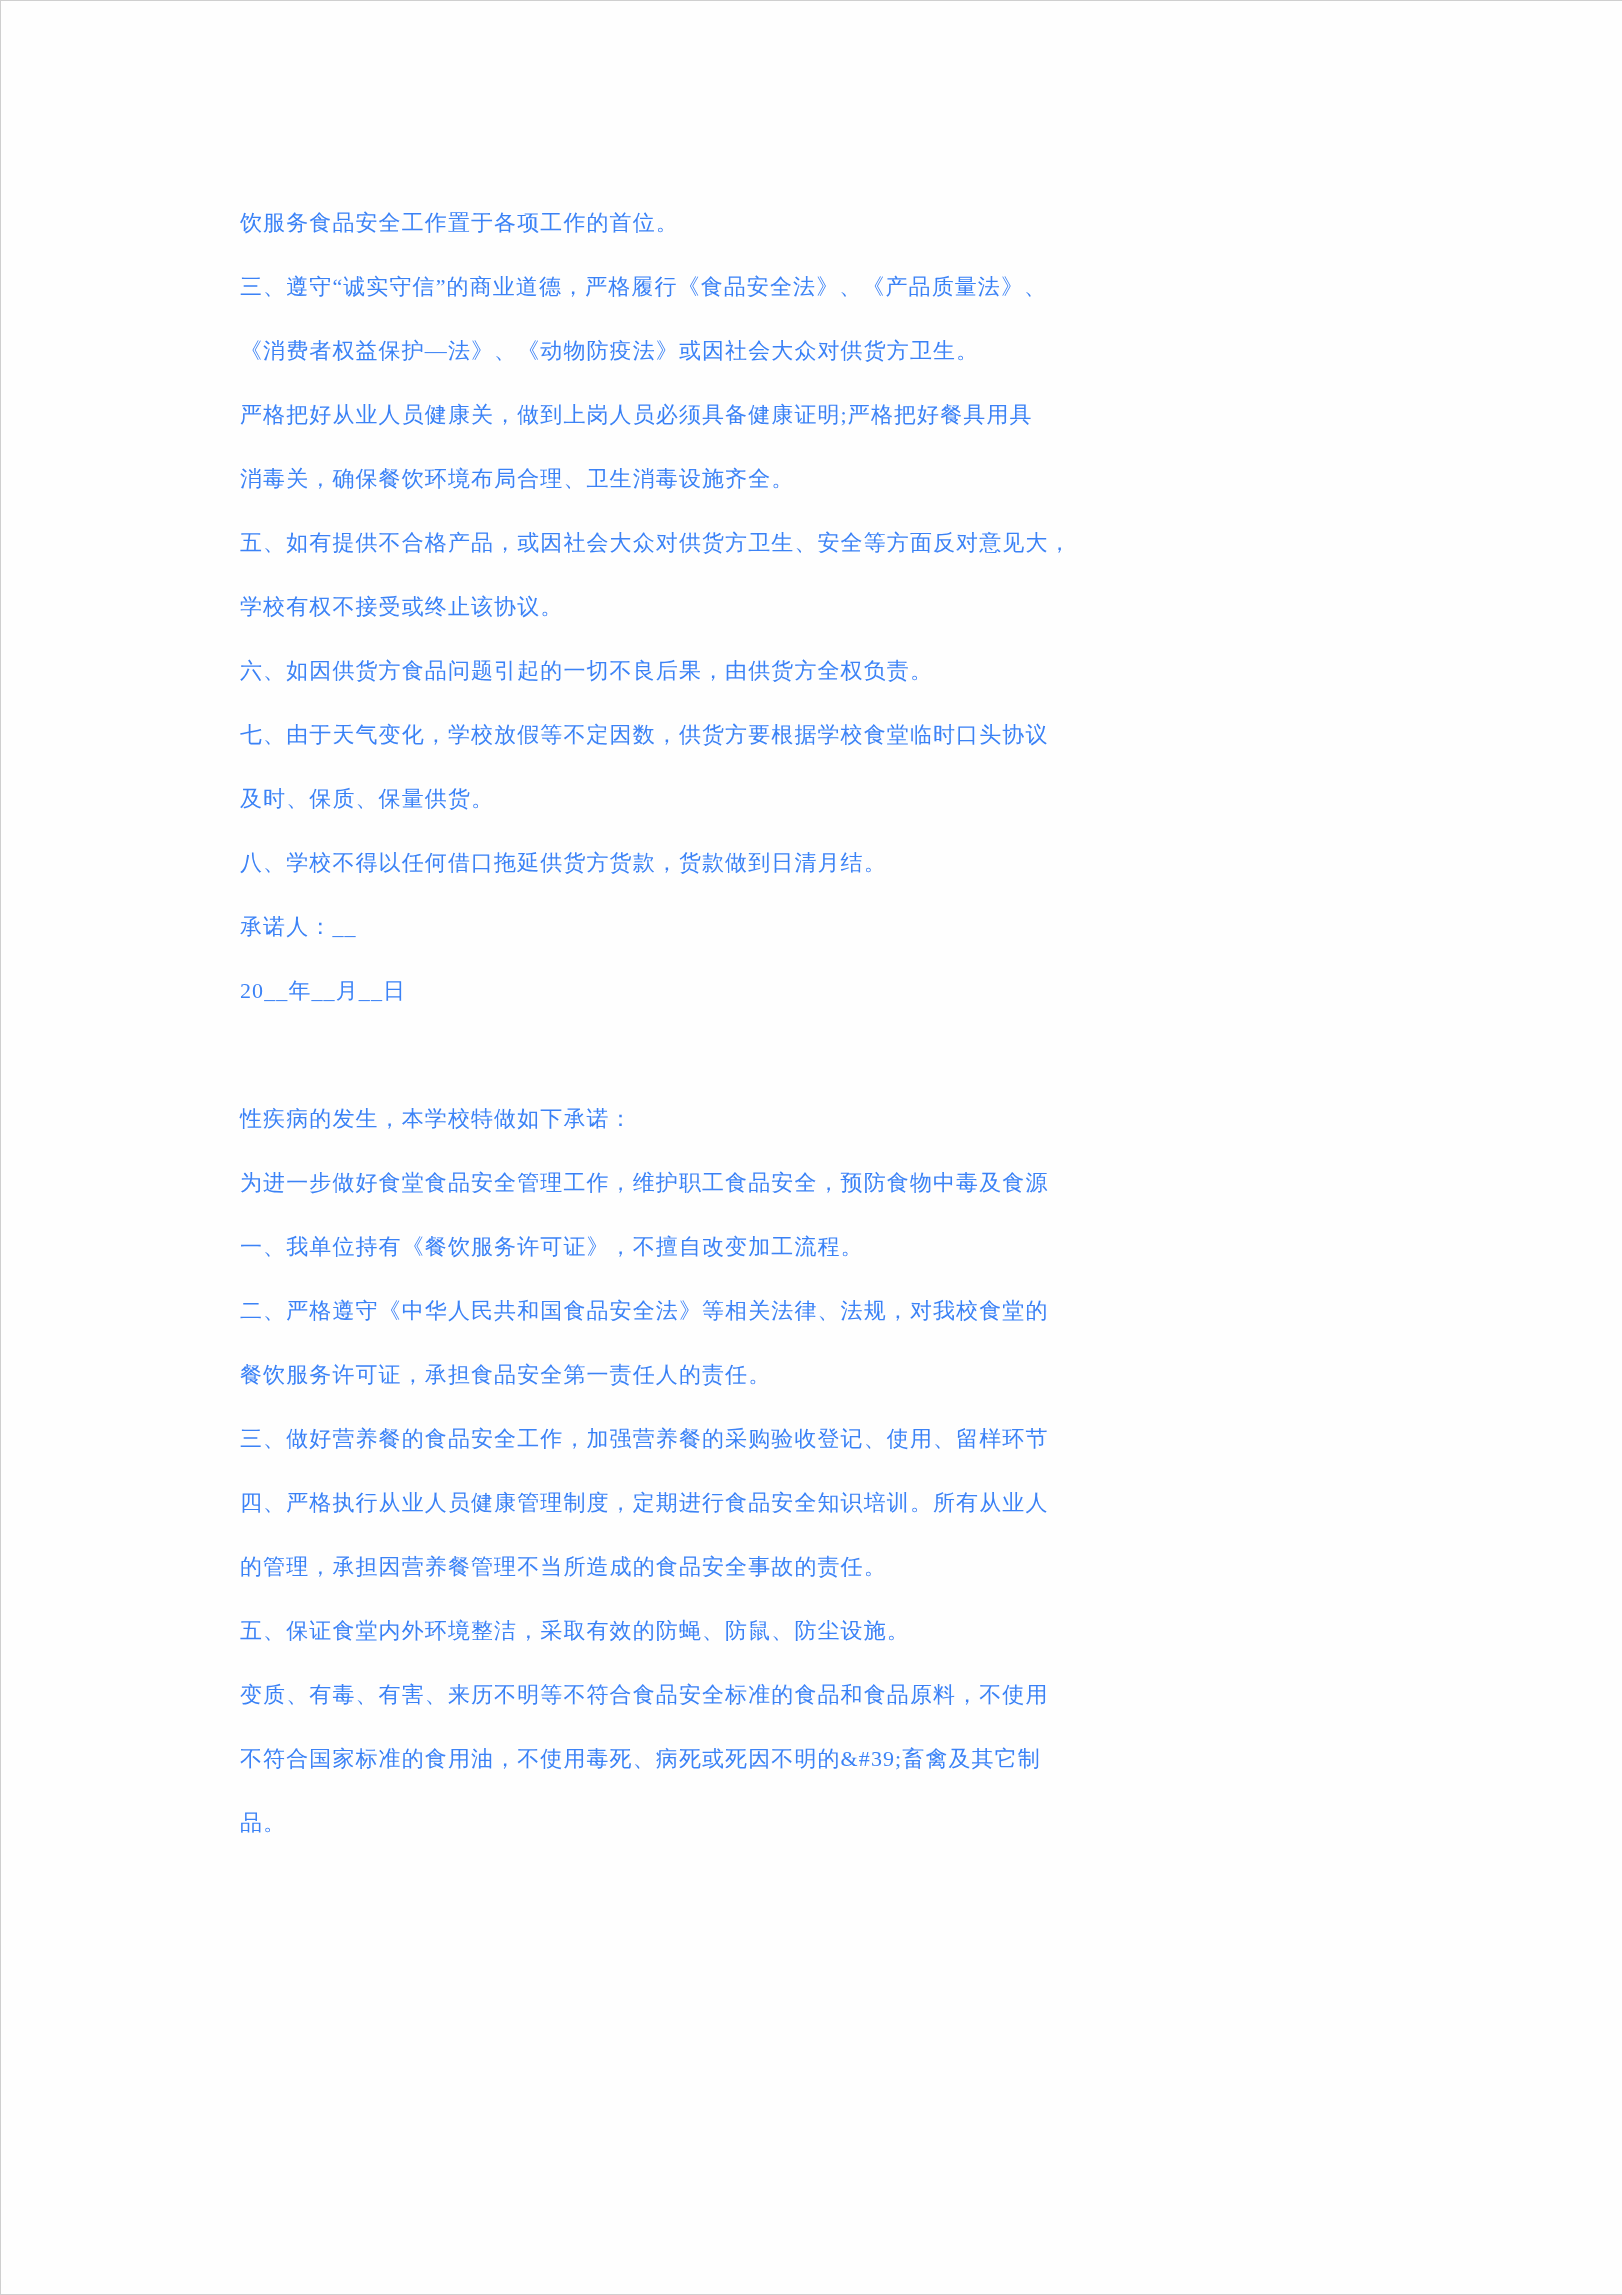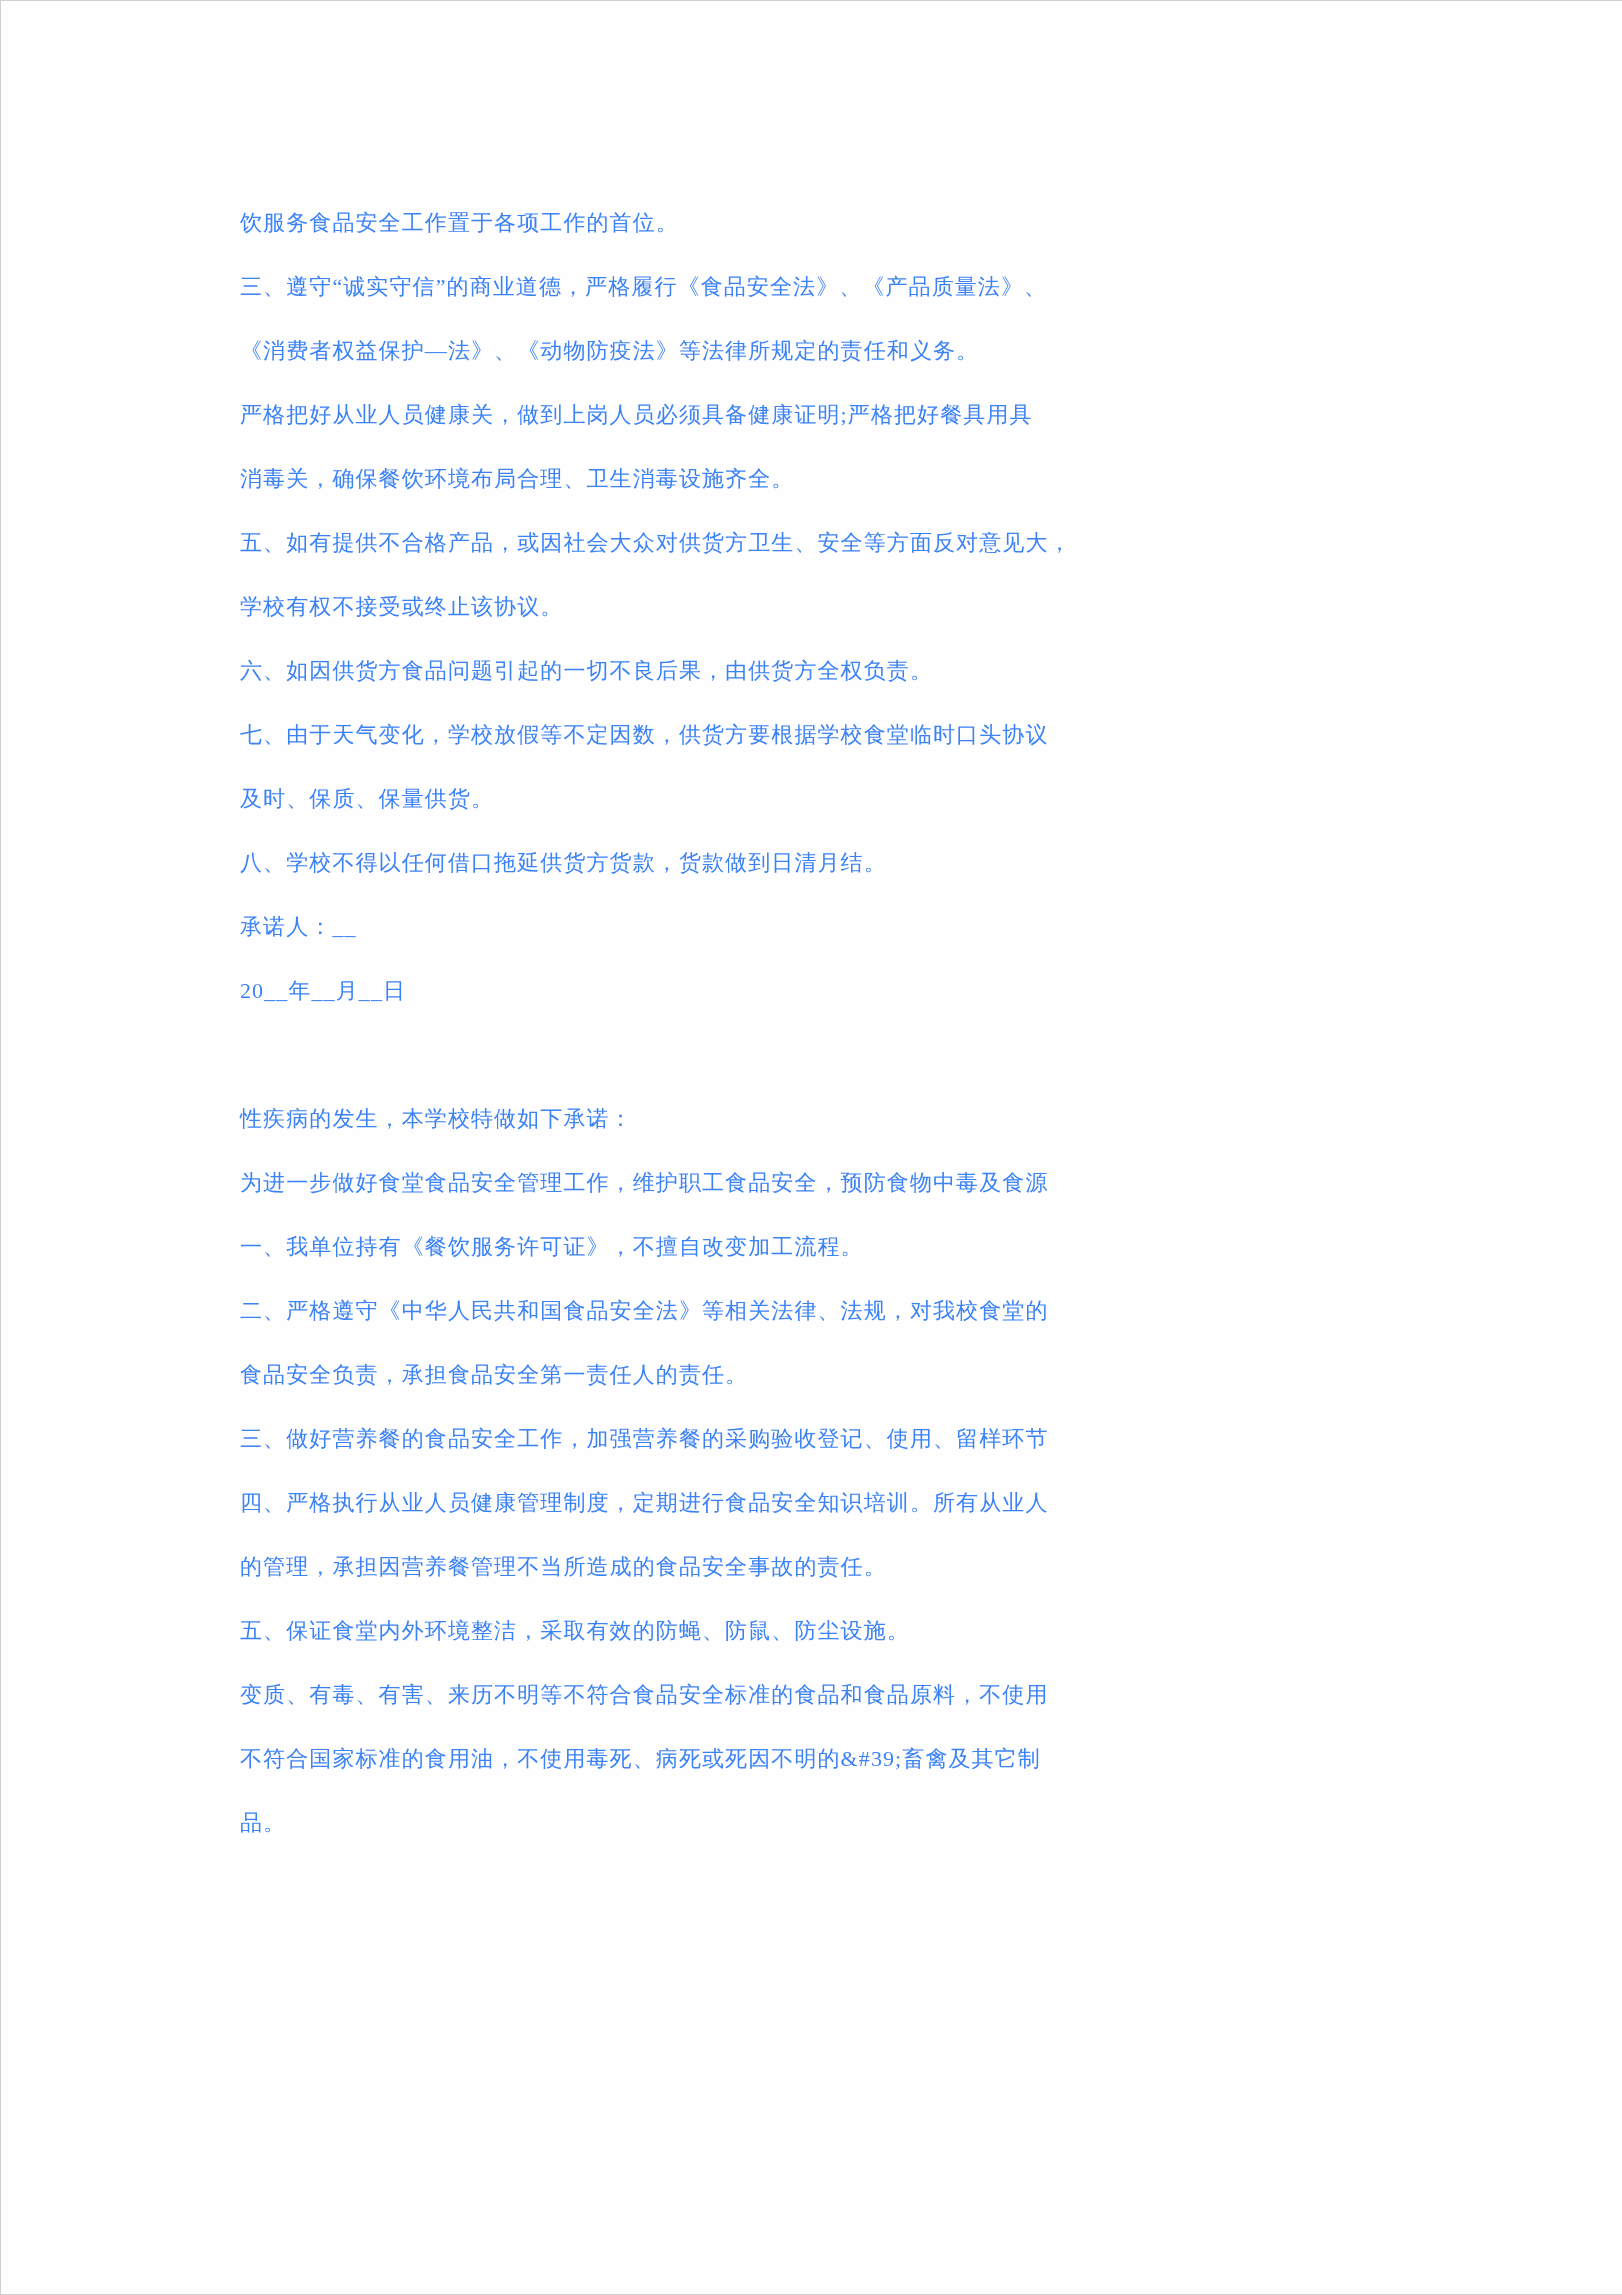--- a/index.html
+++ b/index.html
@@ -32,37 +32,37 @@
     white-space: nowrap;
   }
 </style>
 </head>
 <body>
 
 <div class="page">
   <div class="doc-body">
       <div class="text-line">饮服务食品安全工作置于各项工作的首位。</div>
       <div class="text-line">三、遵守“诚实守信”的商业道德，严格履行《食品安全法》、《产品质量法》、</div>
-      <div class="text-line">《消费者权益保护—法》、《动物防疫法》等法律所规定的责任和义务。</div>
+      <div class="text-line">《消费者权益保护—法》、《动物防疫法》或因社会大众对供货方卫生。</div>
       <div class="text-line">严格把好从业人员健康关，做到上岗人员必须具备健康证明;严格把好餐具用具</div>
       <div class="text-line">消毒关，确保餐饮环境布局合理、卫生消毒设施齐全。</div>
       <div class="text-line">五、如有提供不合格产品，或因社会大众对供货方卫生、安全等方面反对意见大，</div>
       <div class="text-line">学校有权不接受或终止该协议。</div>
       <div class="text-line">六、如因供货方食品问题引起的一切不良后果，由供货方全权负责。</div>
       <div class="text-line">七、由于天气变化，学校放假等不定因数，供货方要根据学校食堂临时口头协议</div>
       <div class="text-line">及时、保质、保量供货。</div>
       <div class="text-line">八、学校不得以任何借口拖延供货方货款，货款做到日清月结。</div>
       <div class="text-line">承诺人：__</div>
       <div class="text-line">20__年__月__日</div>
       <div class="text-line"></div>
       <div class="text-line">性疾病的发生，本学校特做如下承诺：</div>
       <div class="text-line">为进一步做好食堂食品安全管理工作，维护职工食品安全，预防食物中毒及食源</div>
       <div class="text-line">一、我单位持有《餐饮服务许可证》，不擅自改变加工流程。</div>
       <div class="text-line">二、严格遵守《中华人民共和国食品安全法》等相关法律、法规，对我校食堂的</div>
-      <div class="text-line">食品安全负责，承担食品安全第一责任人的责任。</div>
+      <div class="text-line">餐饮服务许可证，承担食品安全第一责任人的责任。</div>
       <div class="text-line">三、做好营养餐的食品安全工作，加强营养餐的采购验收登记、使用、留样环节</div>
       <div class="text-line">四、严格执行从业人员健康管理制度，定期进行食品安全知识培训。所有从业人</div>
       <div class="text-line">的管理，承担因营养餐管理不当所造成的食品安全事故的责任。</div>
       <div class="text-line">五、保证食堂内外环境整洁，采取有效的防蝇、防鼠、防尘设施。</div>
       <div class="text-line">变质、有毒、有害、来历不明等不符合食品安全标准的食品和食品原料，不使用</div>
       <div class="text-line">不符合国家标准的食用油，不使用毒死、病死或死因不明的&amp;#39;畜禽及其它制</div>
       <div class="text-line">品。</div>
     </div>
 </div>
 

